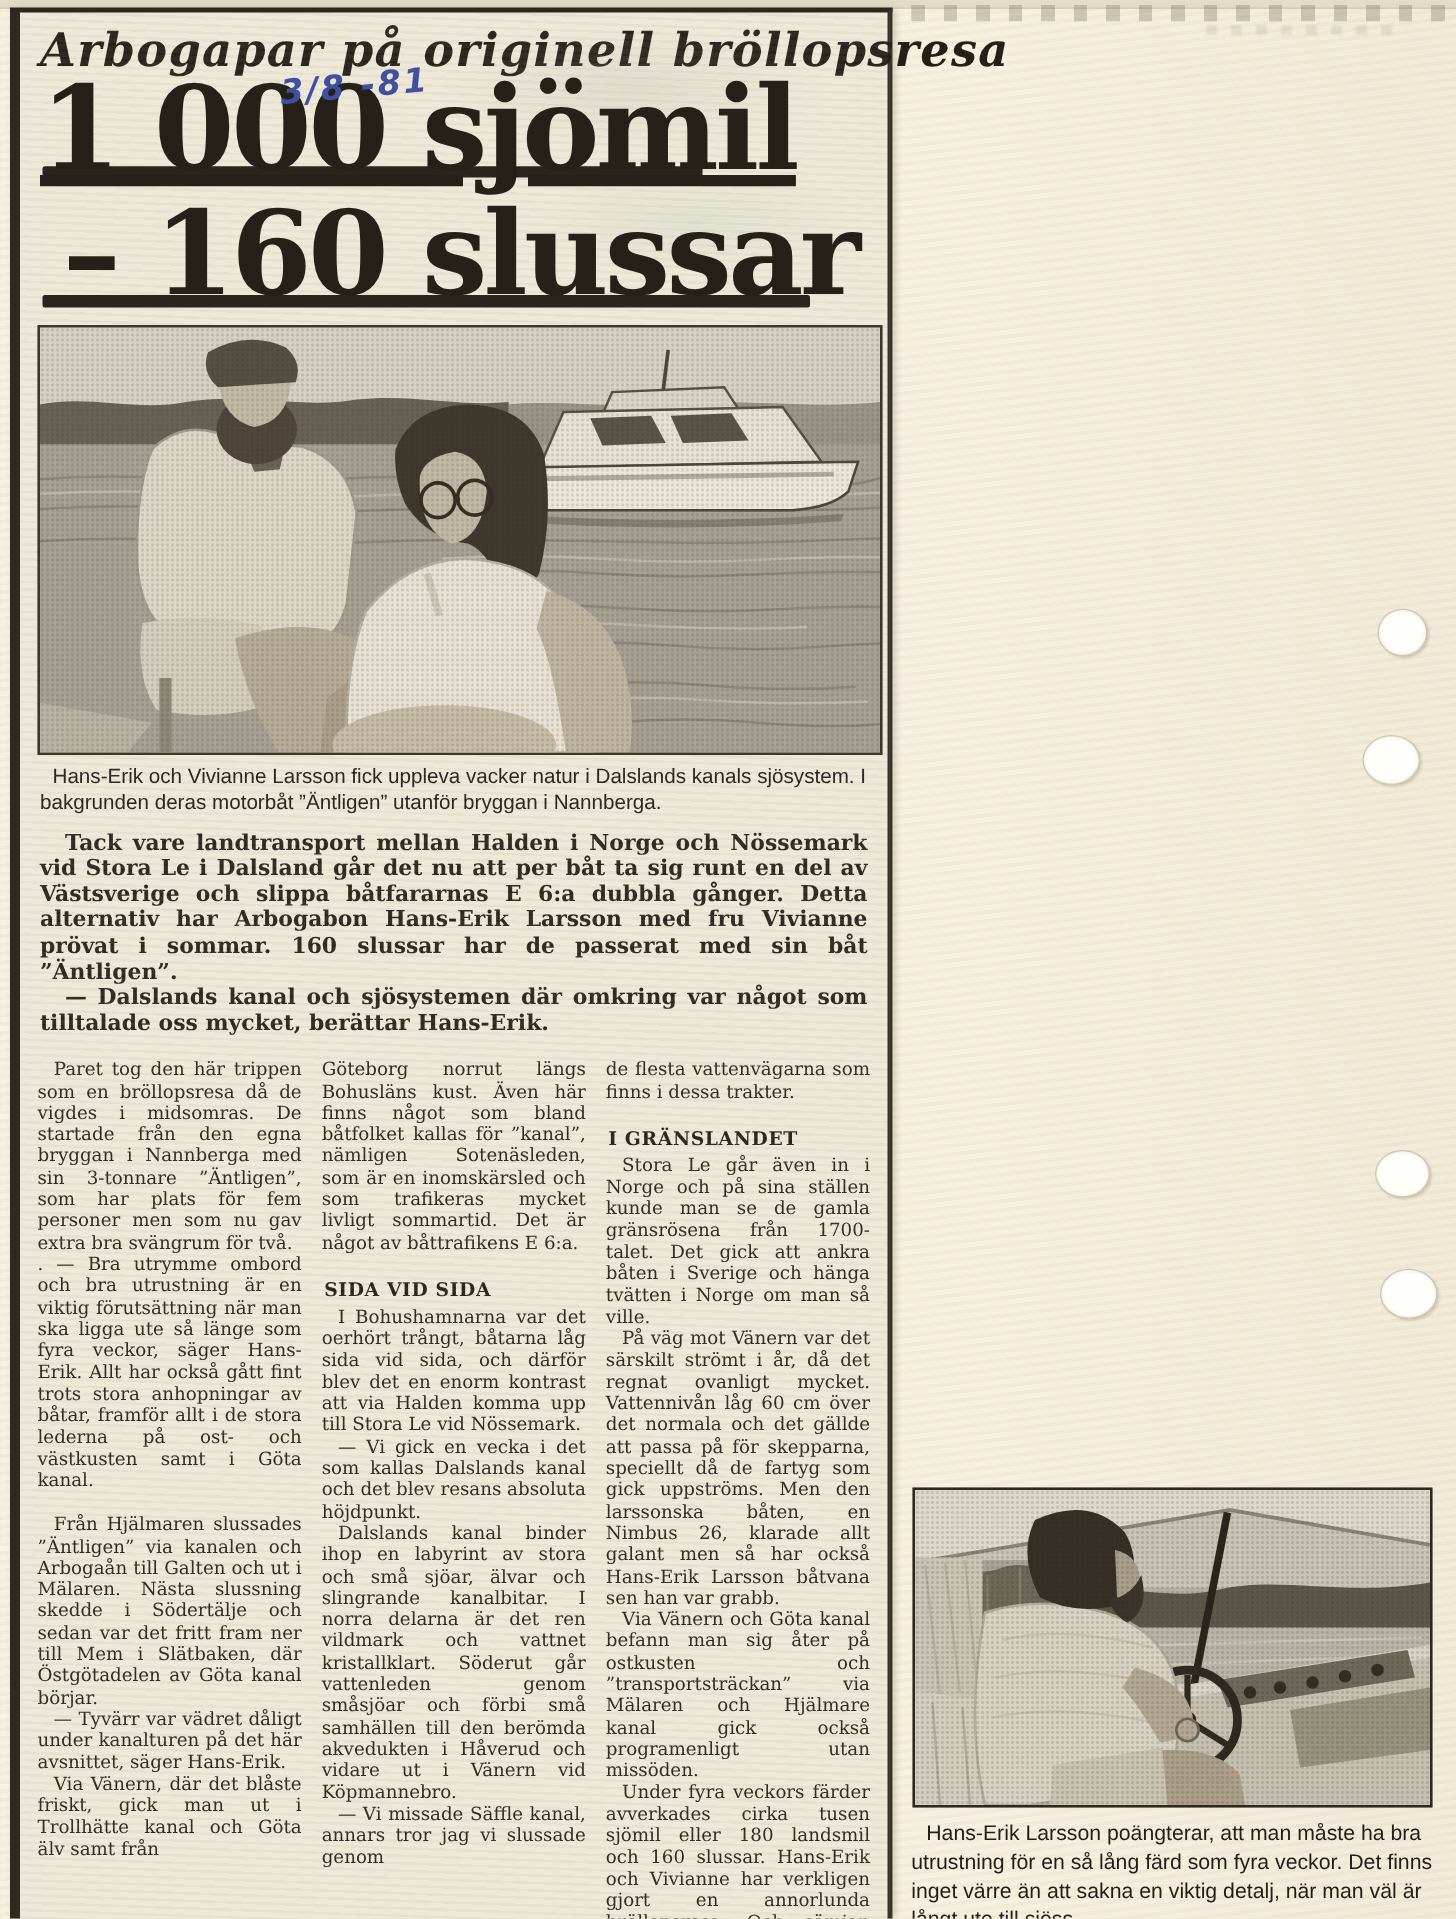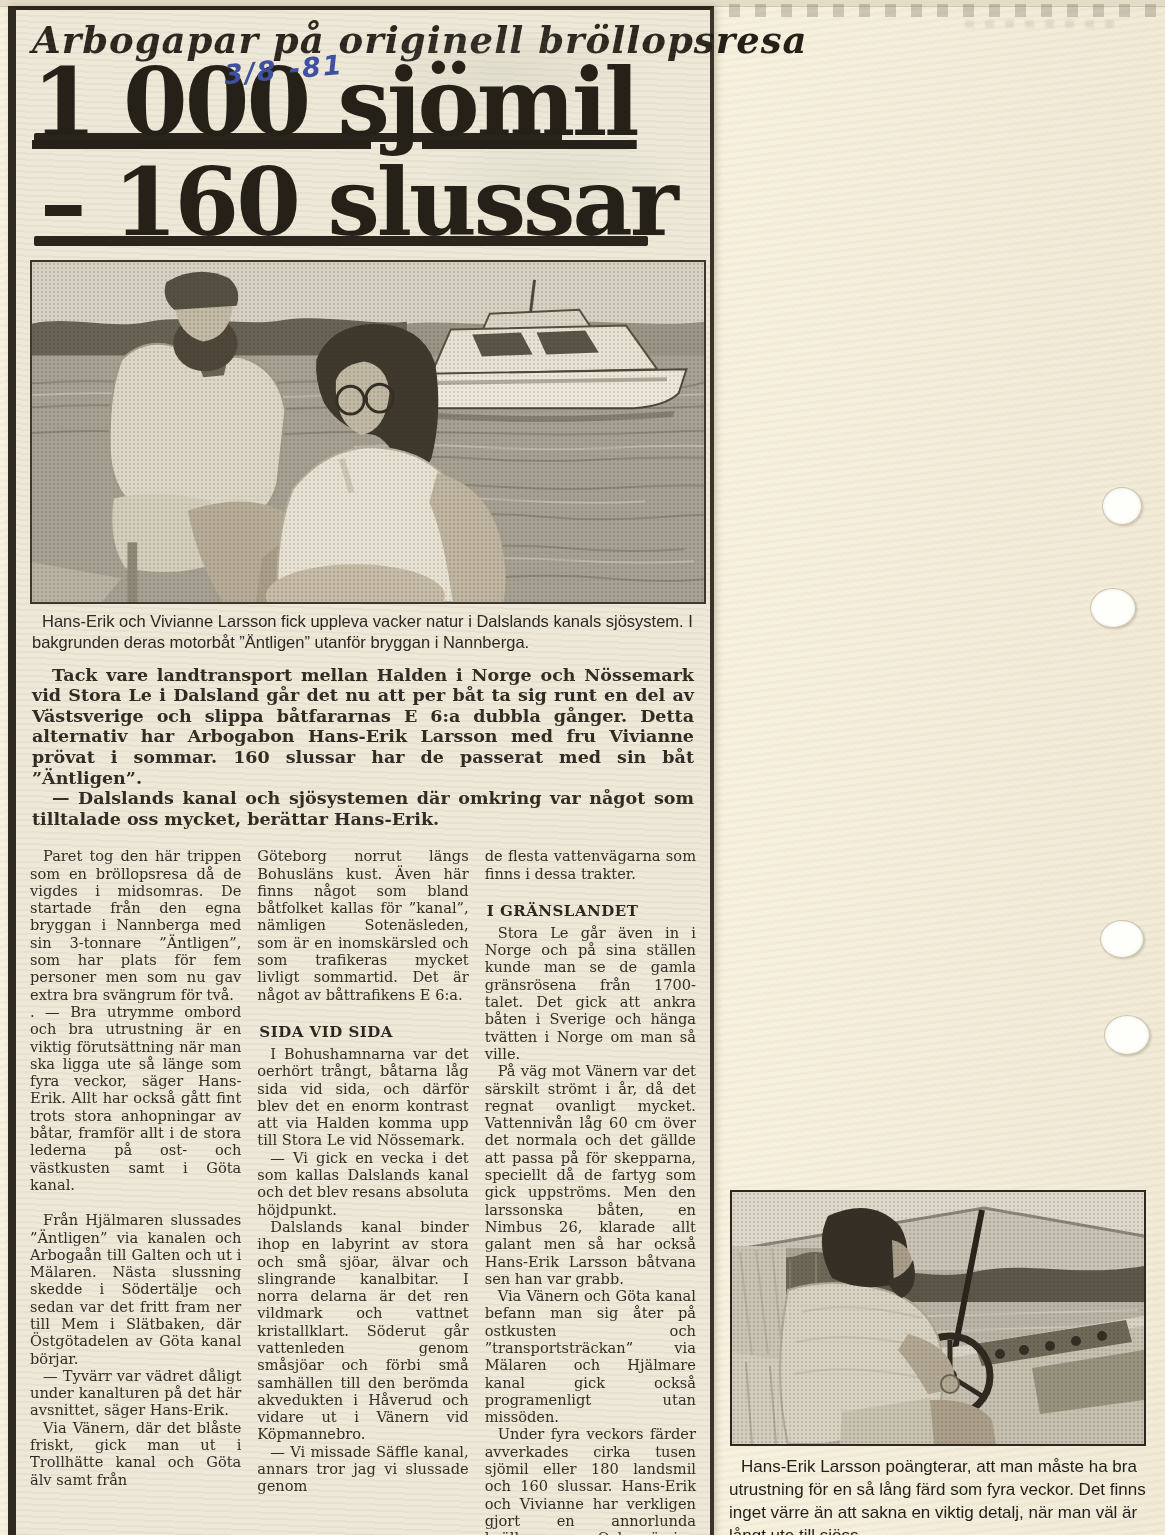--- a/index.html
+++ b/index.html
@@ -54,21 +54,21 @@
     position:absolute;left:208px;top:44px;z-index:3;
     font-family:"DejaVu Sans", sans-serif;font-style:italic;font-weight:bold;
     font-size:27px;color:#3f50a0;transform:rotate(-5deg);letter-spacing:2px;
   }
   .headline{position:relative;z-index:2;}
   .headline .line{
     font-family:"DejaVu Serif", serif;font-weight:bold;color:#262118;
     font-size:93px;line-height:.96;letter-spacing:-3px;white-space:nowrap;
   }
   .headline .line1{margin:-4px 0 0 2px;text-decoration:underline;}
-  .headline .line2{margin:16px 0 0 10px;}
+  .headline .line2{margin:16px 0 0 10px;text-align:center;}
   .hrule{background:#29241c;border-radius:2px;}
   .rule1{width:528px;height:9px;margin:-14px 0 0 4px;}
   .rule2{width:614px;height:10px;margin:-12px 0 0 4px;}
 
   .photo-frame{position:relative;margin-top:14px;border:2px solid #3c362c;background:#b7b2a3;overflow:hidden;}
   .photo-main{width:672px;height:340px;}
   .photo-frame svg{display:block;width:100%;height:100%;}
   .photo-frame::after{ 
     content:"";position:absolute;inset:0;pointer-events:none;
     background-image:radial-gradient(rgba(40,35,25,.14) 1px, rgba(0,0,0,0) 1.4px);

